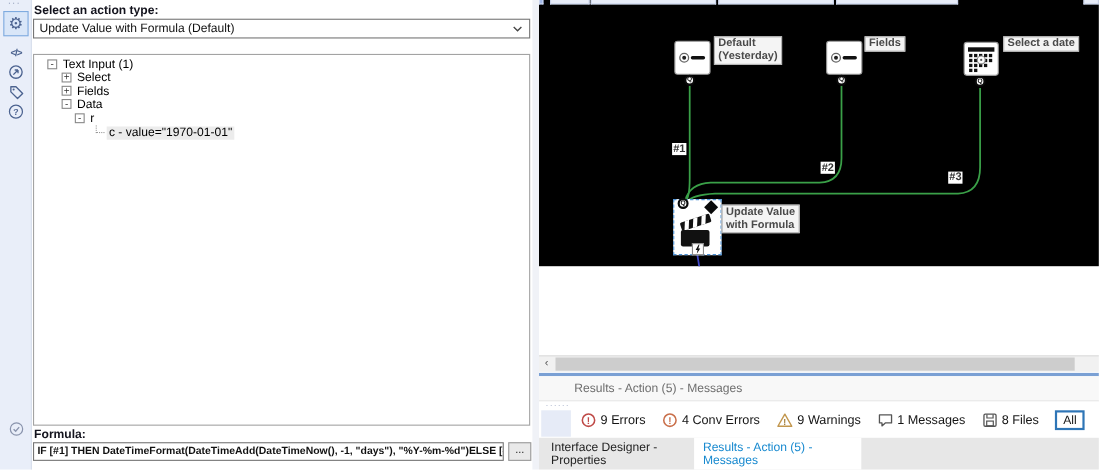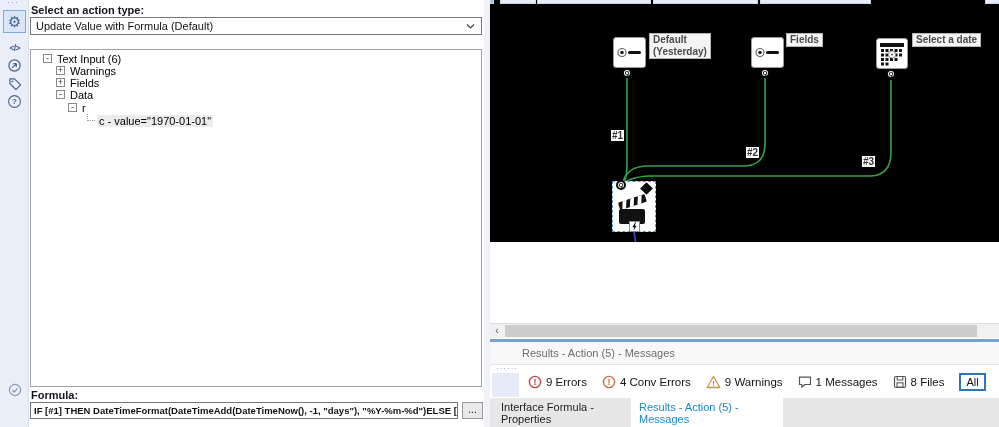--- a/index.html
+++ b/index.html
@@ -117,25 +117,25 @@
     <span>Update Value with Formula (Default)</span>
     <svg class="chev" width="9" height="7" viewBox="0 0 9 7">
       <path d="M1 1.5 L4.5 5 L8 1.5" fill="none" stroke="#444" stroke-width="1.2"></path>
     </svg>
   </div>
 
 
   <div id="tree-box" class="abs">
     <div class="tree-row" style="left:0; top:4px;">
       <span class="expander" style="left:12px;">-</span>
-      <span class="tree-label" style="left:26px;">Text Input (6)</span>
+      <span class="tree-label" style="left:26px;">Text Input (1)</span>
     </div>
     <div class="tree-row" style="left:0; top:16px;">
       <span class="expander" style="left:25px;">+</span>
-      <span class="tree-label" style="left:39px;">Warnings</span>
+      <span class="tree-label" style="left:39px;">Select</span>
     </div>
     <div class="tree-row" style="left:0; top:28px;">
       <span class="expander" style="left:25px;">+</span>
       <span class="tree-label" style="left:39px;">Fields</span>
     </div>
     <div class="tree-row" style="left:0; top:40px;">
       <span class="expander" style="left:25px;">-</span>
       <span class="tree-label" style="left:39px;">Data</span>
     </div>
     <div class="tree-row" style="left:0; top:53px;">
@@ -237,20 +237,22 @@
       <rect x="3" y="22" width="26" height="15" rx="2" fill="#111"></rect>
     </svg>
     <div class="diamond" style="left:29px; top:2px;"></div>
   </div>
   <div class="q-anchor" style="left:126px; top:180px;">Q</div>
   <div class="bolt-anchor" style="left:139px; top:221px;">
     <svg width="7" height="9" viewBox="0 0 10 12">
       <path d="M6 0 L2 7 H4.5 L3.5 12 L8 5 H5.5 L7 0 Z" fill="#111"></path>
     </svg>
   </div>
+  <div class="tool-label" style="left:166px; top:186px;">Update Value
+with Formula</div>
 
   <div class="wire-label" style="left:138px; top:242px;">#2</div>
 
   <div class="bolt-anchor" style="left:144px; top:266px;">
     <svg width="7" height="9" viewBox="0 0 10 12">
       <path d="M6 0 L2 7 H4.5 L3.5 12 L8 5 H5.5 L7 0 Z" fill="#111"></path>
     </svg>
   </div>
   <div class="teal-tool" style="left:133px; top:278px; width:33px; height:33px;">
     <svg width="26" height="26" viewBox="0 0 30 30">
@@ -330,15 +332,15 @@
         <path d="M4.2 1.8 V5 H9.8 V1.8" fill="none" stroke="#555" stroke-width="1.1"></path>
         <rect x="4" y="7.8" width="6" height="4.3" fill="none" stroke="#555" stroke-width="1.1"></rect>
       </svg>
       <span>8 Files</span>
     </div>
     <button id="all-btn">All</button>
   </div>
 </div>
 
 <div id="tab-bar" class="abs">
-  <div id="tab-interface" class="tab">Interface Formula - Properties</div>
+  <div id="tab-interface" class="tab">Interface Designer - Properties</div>
   <div id="tab-results" class="tab">Results - Action (5) - Messages</div>
 </div>
 
 </body></html>

